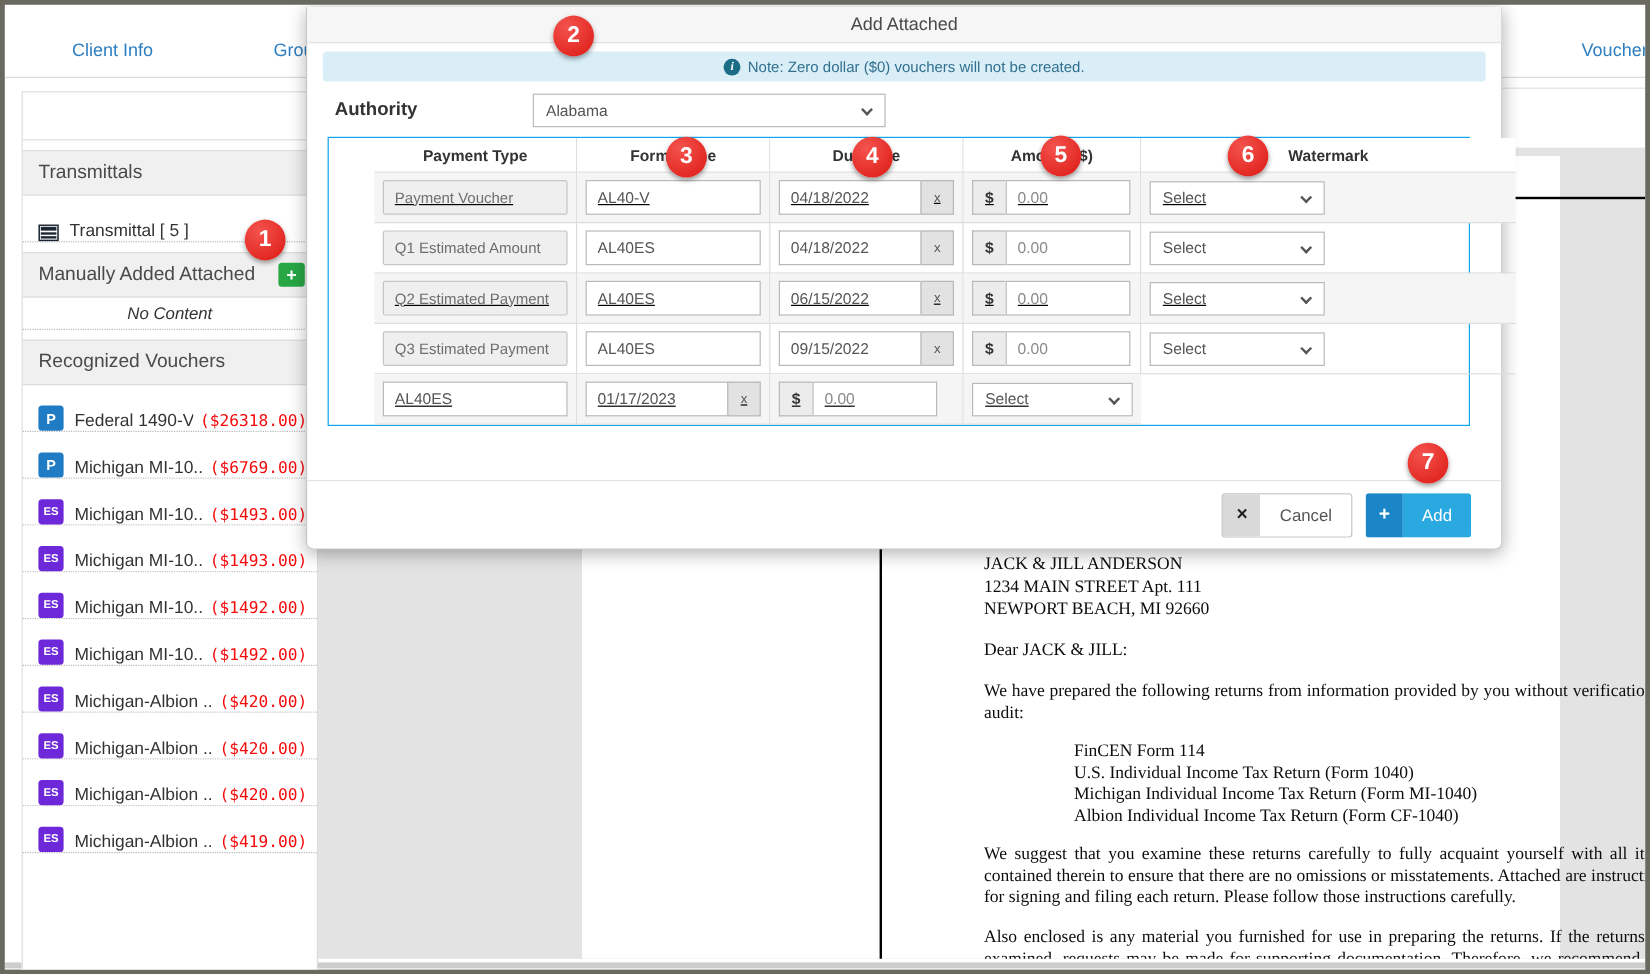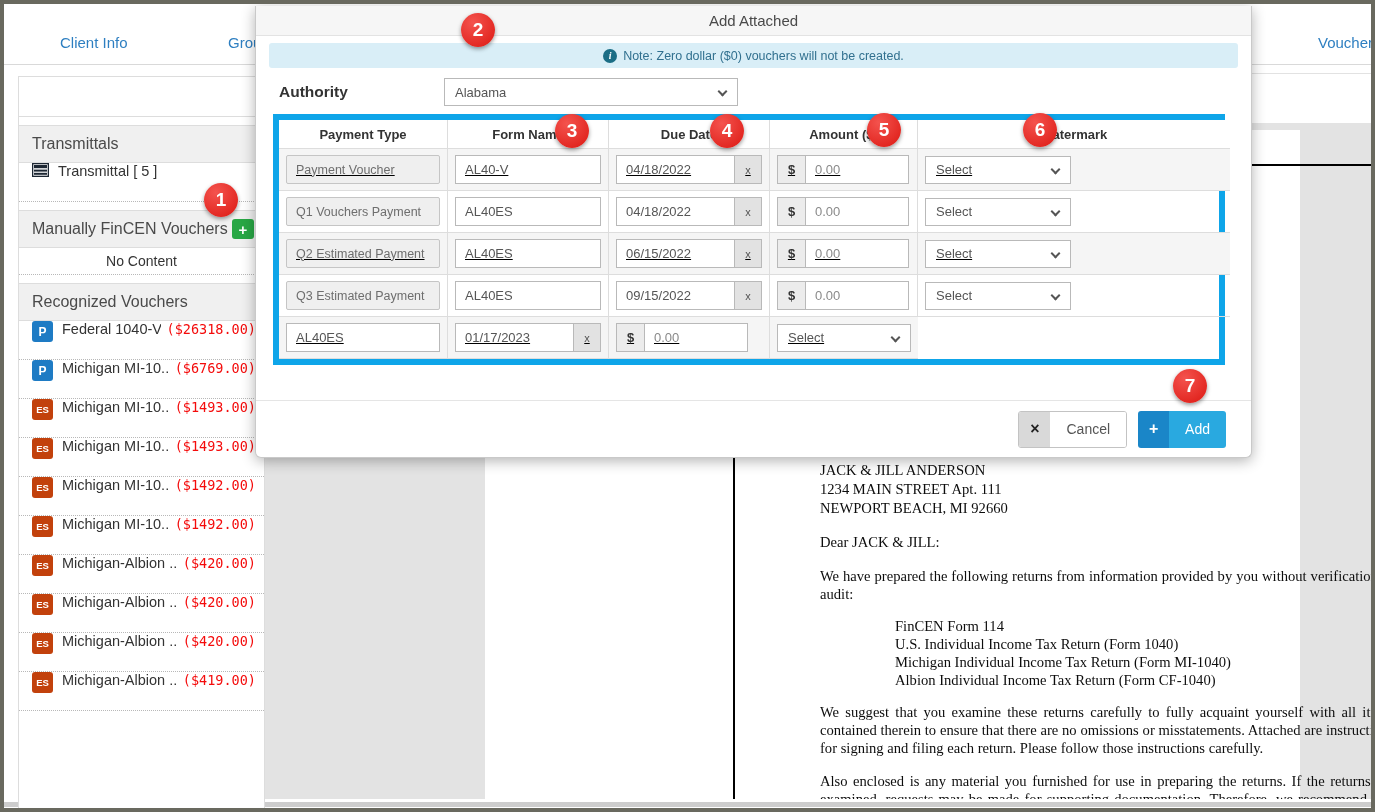--- a/index.html
+++ b/index.html
@@ -12,30 +12,30 @@
   .tabbar { position:absolute; left:0; top:0; right:0; height:61px; background:#fff; border-bottom:1px solid #d9d9d9; z-index:3; }
   .tab { position:absolute; top:30px; font-size:15px; color:#2e7fc1; cursor:pointer; white-space:nowrap; }
   .panel-topline { position:absolute; left:1248px; right:0; top:69px; height:0; border-top:1px solid #e2e2e2; z-index:3; }
 
   
   .sidebar { position:absolute; left:14px; top:72px; width:247px; height:772px; background:#fff; border:1px solid #ddd; z-index:4; }
   .sb-empty { height:40px; border-bottom:1px solid #ddd; }
   .sb-gap { height:8px; }
   .sb-header { height:38px; background:#f0f0f0; border-top:1px solid #ddd; border-bottom:1px solid #ddd;
     display:flex; align-items:center; padding:0 10px 0 13px; font-size:16px; color:#4a4a4a; position:relative; }
-  .sb-item { height:39px; display:flex; align-items:flex-start; padding:0 8px 0 13px;
+  .sb-item { height:39px; display:flex; align-items:flex-end; padding:0 8px 0 13px;
     border-bottom:1px dotted #b8b8b8; font-size:14.5px; color:#333; background:#fff; cursor:pointer; }
   .sb-nocontent { height:27px; display:flex; align-items:center; justify-content:center;
-    border-bottom:1px dotted #b8b8b8; font-size:14px; color:#333; }
+    border-bottom:1px dotted #b8b8b8; font-size:14px; color:#333;font-style:italic; }
   .add-btn { margin-left:auto; width:22px; height:20px; background:#28a745; border-radius:3px;
     color:#fff; font-size:15px; font-weight:bold; display:flex; align-items:center; justify-content:center; cursor:pointer; }
   .vtype { width:21px; height:21px; border-radius:3px; margin-right:9px; flex:0 0 auto;
     color:#fff; font-weight:bold; display:flex; align-items:center; justify-content:center; }
   .vtype.p  { background:#1e7bc4; font-size:12px; }
-  .vtype.es { background:#c2410c; font-size:9.5px; }
+  .vtype.es { background:#6d28d9; font-size:9.5px; }
   .vlabel { white-space:nowrap; overflow:hidden; }
   .vamount { margin-left:auto; font-family:"DejaVu Sans Mono", monospace; font-size:13.5px; color:#f40b0b; padding-left:6px; white-space:nowrap; }
   .trans-icon { width:17px; height:14px; margin-right:9px; flex:0 0 auto; }
 
   
   .viewer { position:absolute; left:261px; top:119px; right:0; bottom:9px; background:#e3e3e3; z-index:1; overflow:hidden; }
   .page { position:absolute; left:220px; top:7px; width:815px; bottom:0; background:#fff; }
   .letter-border { position:absolute; left:248px; top:34px; width:750px; height:800px; border:2px solid #000; }
   .letter { position:absolute; left:335px; top:331px; width:574px;
     font-family:"Liberation Serif", serif; font-size:14.6px; line-height:1.22; color:#0d0d0d; }
@@ -59,21 +59,21 @@
     display:flex; align-items:center; justify-content:center; margin-right:6px; }
   .authority-row { margin-top:10px; padding-left:23px; display:flex; align-items:center; height:28px; }
   .authority-label { width:165px; font-size:15.5px; font-weight:bold; color:#333; }
   .selectbox { position:relative; height:28px; background:#fff; border:1px solid #b9b9b9;
     display:flex; align-items:center; padding:0 26px 0 10px; font-size:13px; color:#555; cursor:pointer; }
   .selectbox .chev { position:absolute; right:11px; top:9px; width:7px; height:7px;
     border-right:2px solid #555; border-bottom:2px solid #555; transform:rotate(45deg); }
   .authority-row .selectbox { width:294px; }
 
   
-  .ptable { margin:8px 0 0 17px; width:952px; border:6px solid #0ea5e9; font-size:13px; }
+  .ptable { margin:8px 0 0 17px; width:952px; border:1px solid #0ea5e9; font-size:13px;padding-left:38px; }
   .trow { display:grid; grid-template-columns:169px 161px 161px 148px 312px; }
   .trow > div { border-right:1px solid #ddd; border-bottom:1px solid #ddd; display:flex; align-items:center; }
   .trow > div:last-child { border-right:none; }
   .thead > div { height:29px; justify-content:center; font-weight:bold; color:#333; background:#fff; }
   .tbody > div { height:42px; padding:0 7px; }
   .tbody.alt > div { background:#f5f5f5;text-decoration:underline; }
   .ro-box { width:100%; height:29px; background:#efefef; border:1px solid #c5c5c5; border-radius:2px;
     display:flex; align-items:center; padding:0 9px; color:#6e6e6e; font-size:12.5px; }
   .txt-input { width:100%; height:29px; border:1px solid #b9b9b9; background:#fff; padding:0 9px;
     font-size:13px; color:#555; font-family:"Liberation Sans", sans-serif; }
@@ -155,34 +155,34 @@
         <rect x="0.5" y="0.5" width="16" height="13" fill="none" stroke="#1d2733" stroke-width="1.6"></rect>
         <rect x="2" y="2" width="13" height="3.2" fill="#1d2733"></rect>
         <rect x="2" y="6.6" width="13" height="2" fill="#1d2733"></rect>
         <rect x="2" y="9.8" width="13" height="2" fill="#1d2733"></rect>
       </svg>
       <span>Transmittal [ 5 ]</span>
     </div>
     <div class="sb-gap"></div>
 
     <div class="sb-header">
-      <span>Manually FinCEN Vouchers</span>
+      <span>Manually Added Attached</span>
       <span class="add-btn">
         <span>+</span>
       </span>
     </div>
     <div class="sb-nocontent">No Content</div>
     <div class="sb-gap"></div>
 
     <div class="sb-header">
       <span>Recognized Vouchers</span>
     </div>
     <div class="sb-item">
       <span class="vtype p">P</span>
-      <span class="vlabel">Federal 1040-V</span>
+      <span class="vlabel">Federal 1490-V</span>
       <span class="vamount">($26318.00)</span>
     </div>
     <div class="sb-item">
       <span class="vtype p">P</span>
       <span class="vlabel">Michigan MI-10...</span>
       <span class="vamount">($6769.00)</span>
     </div>
     <div class="sb-item">
       <span class="vtype es">ES</span>
       <span class="vlabel">Michigan MI-10...</span>
@@ -274,21 +274,21 @@
         <div>
             <span class="selectbox wm-select">
               <span>Select</span>
               <span class="chev"></span>
             </span>
           </div>
       </div>
 
       <div class="trow tbody">
         <div>
-            <span class="ro-box">Q1 Vouchers Payment</span>
+            <span class="ro-box">Q1 Estimated Amount</span>
           </div>
         <div>
             <input class="txt-input" value="AL40ES" style="">
           </div>
         <div>
             <span class="date-group">
               <input value="04/18/2022" style="">
               <span class="date-clear">x</span>
             </span>
           </div>

